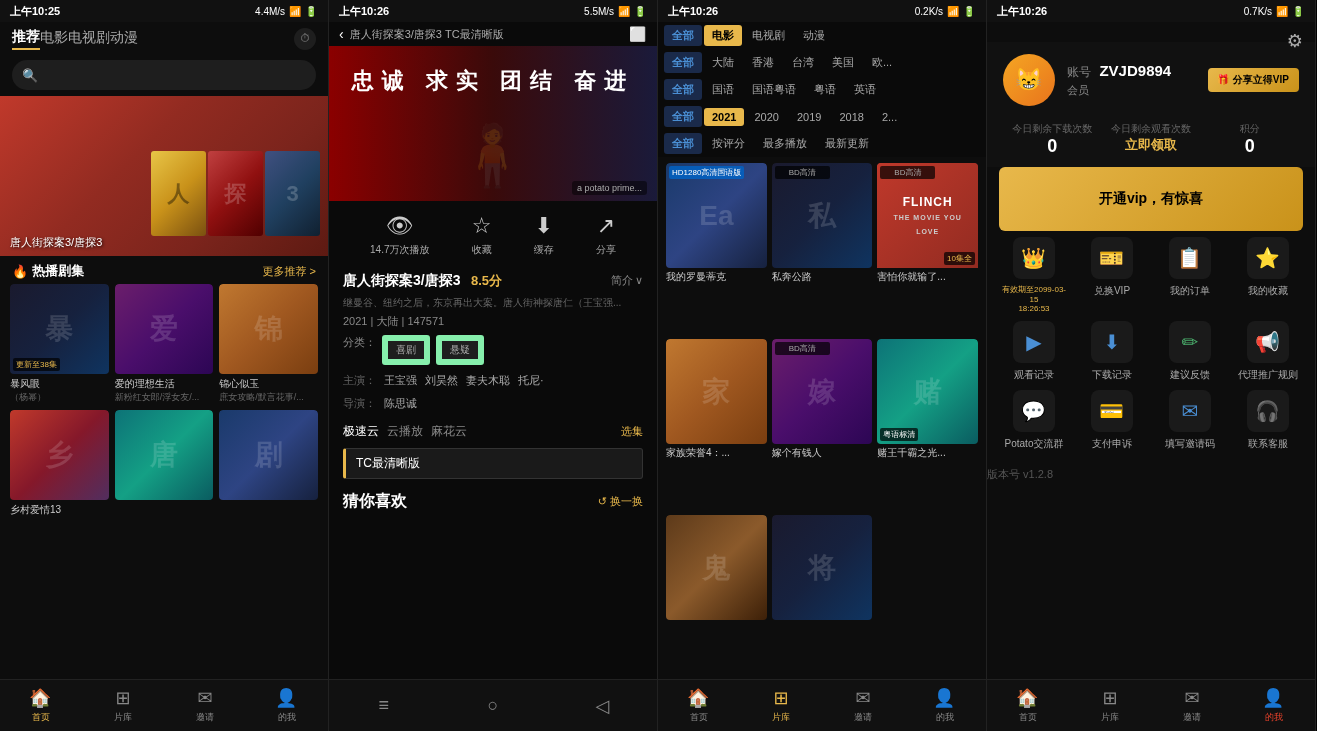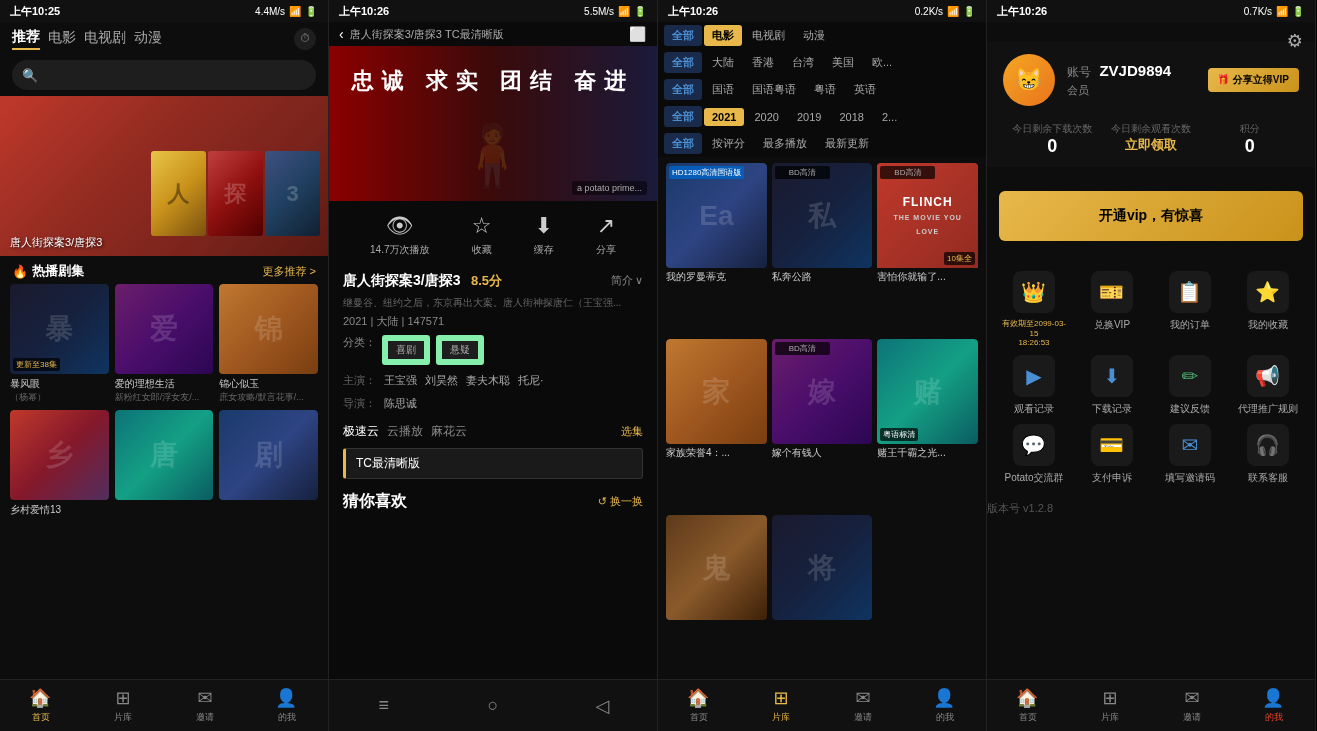--- a/index.html
+++ b/index.html
@@ -33,21 +33,21 @@
       color: #fff;
     }
     .status-bar .time { font-weight: 600; font-size: 11px; }
     .status-bar .icons { display: flex; gap: 4px; align-items: center; font-size: 10px; }
 
     
     .nav-tabs {
       display: flex;
       align-items: center;
       padding: 6px 12px;
-      gap: 8px;
+      gap: 0;
       background: #0d0d0d;
       font-family: Liberation Mono, monospace;
     }
     .nav-tab {
       font-size: 14px;
       color: #aaa;
       cursor: pointer;
       padding-bottom: 2px;
     }
     .nav-tab.active {
@@ -418,24 +418,24 @@
       display: flex;
       background: #111;
       padding: 6px 16px 10px;
     }
     .stat-item { flex: 1; text-align: center; }
     .stat-label { font-size: 10px; color: #666; }
     .stat-value { font-size: 18px; color: #fff; font-weight: 700; }
     .stat-action { font-size: 13px; color: #e8b84b; font-weight: 700; }
 
     .vip-cta {
-      margin: 24px 12px;
+      margin: 0 12px;
       background: linear-gradient(135deg, #e8b84b, #c9921a);
       border-radius: 6px;
-      padding: 16px;
+      padding: 23px;
       text-align: center;
       font-size: 14px;
       color: #000;
       font-weight: 700;
     }
 
     .func-section {
       padding: 6px 12px;
     }
     .func-title { font-size: 12px; color: #888; margin-bottom: 8px; }

